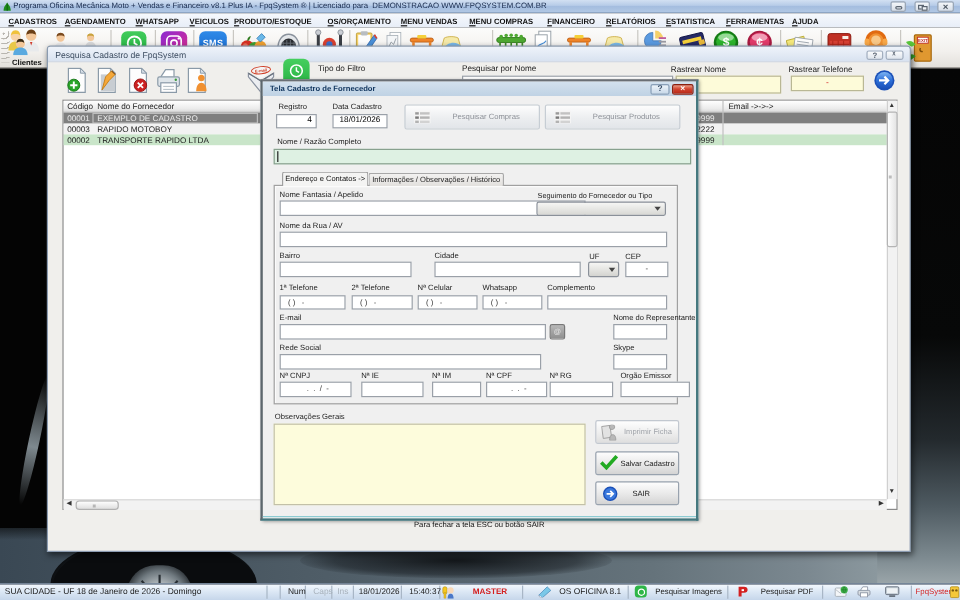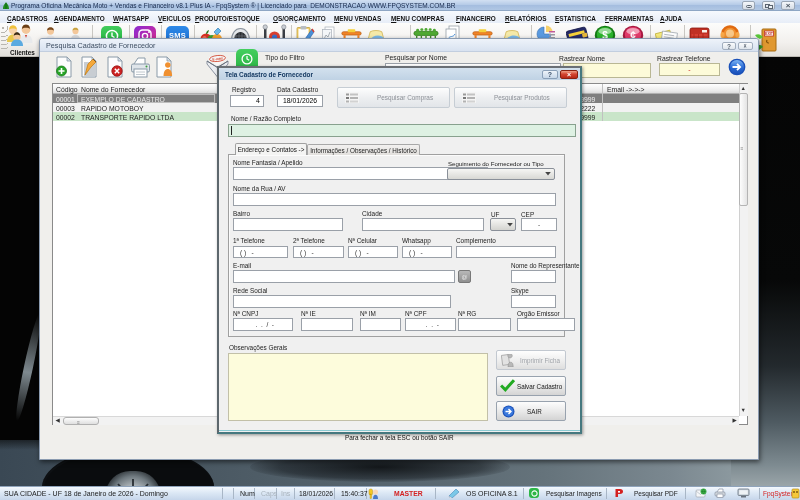--- a/index.html
+++ b/index.html
@@ -237,21 +237,21 @@
 <svg class="ab" style="left:754px;top:27px" width="24" height="26" viewBox="0 0 24 26">
     <rect x="8" y="2" width="14" height="22" rx="1" fill="#e09830" stroke="#a86a10" stroke-width="1"></rect>
     <rect x="10.5" y="4" width="9" height="5" fill="#fff" stroke="#c03028" stroke-width=".8"></rect>
     <text x="15" y="8.2" font-size="3.6" font-weight="bold" fill="#c03028" text-anchor="middle" font-family="Liberation Sans">EXIT</text>
     <path d="M13 13 C12 15 13 16 15 16" stroke="#7a4a08" stroke-width="1.2" fill="none"></path>
     <path d="M1 8 C5 6 7 8 9 10 L6 12 C4 11 2 10 1 8Z" fill="#5ac83a"></path>
     <path d="M2 20 C5 17 8 18 9 20 L5 23 C3 22 2 21 2 20Z" fill="#3aa82a"></path>
   </svg>
 <div class="ab" style="left:39px;top:38px;width:720px;height:422px;background:#f0efec;border:1px solid #8b9bb0;border-radius:3px 3px 0 0;box-shadow:1px 2px 5px rgba(0,0,0,.55)"></div>
 <div class="ab" style="left:40px;top:39px;width:718px;height:13px;background:linear-gradient(180deg,#eef3fa,#d8e2f0);border-bottom:1px solid #c2cedf;border-radius:2px 2px 0 0"></div>
-<div class="lbl" style="left:46px;top:42px;color:#3d4d61;font-size:7.2px">Pesquisa Cadastro de Fornecedor</div>
+<div class="lbl" style="left:46px;top:42px;color:#3d4d61;font-size:7.2px">Pesquisa Cadastro de FpqSystem</div>
 <div class="ab" style="left:722px;top:41.5px;width:14px;height:8px;background:linear-gradient(#fbfcfd,#dfe5ec);border:1px solid #a2aebe;border-radius:2px;text-align:center;font-size:6.5px;line-height:7px;color:#55606e;font-weight:bold">?</div>
 <div class="ab" style="left:737.5px;top:41.5px;width:15px;height:8px;background:linear-gradient(#fbfcfd,#dfe5ec);border:1px solid #a2aebe;border-radius:2px;text-align:center;font-size:6px;line-height:7px;color:#55606e;font-weight:bold">☓</div>
 <svg class="ab" style="left:55px;top:56px" width="18" height="22" viewBox="0 0 18 22">
     <path d="M2 1 L12 1 L16 5 L16 21 L2 21 Z" fill="#fdfdfd" stroke="#8a9aa8" stroke-width="1"></path>
     <path d="M12 1 L12 5 L16 5 Z" fill="#d8e0e8" stroke="#8a9aa8" stroke-width=".8"></path>
     <circle cx="6.5" cy="15" r="5" fill="#28a428" stroke="#1a7a1a" stroke-width=".8"></circle>
     <path d="M3.5 15 H9.5 M6.5 12 V18" stroke="#fff" stroke-width="1.6"></path>
   </svg>
 <svg class="ab" style="left:80px;top:56px" width="18" height="22" viewBox="0 0 18 22">
     <path d="M2 1 L12 1 L16 5 L16 21 L2 21 Z" fill="#fdfdfd" stroke="#8a9aa8" stroke-width="1"></path>

